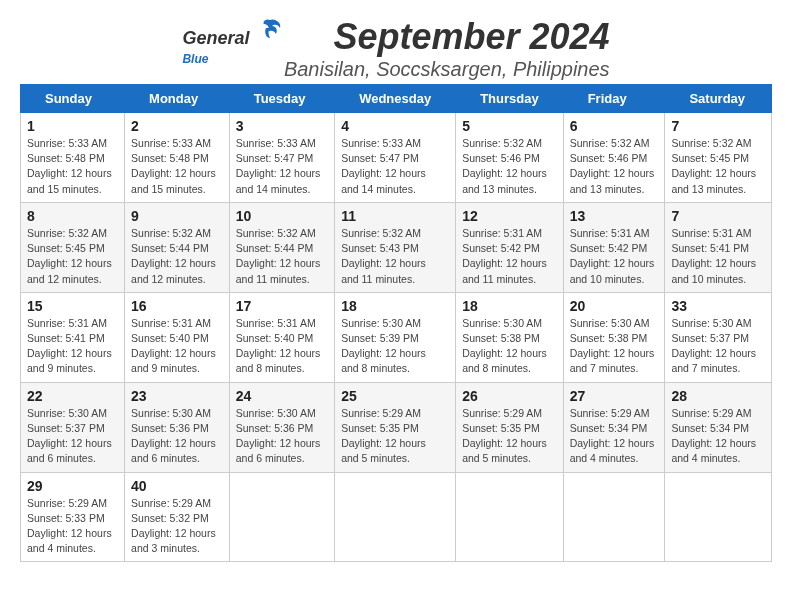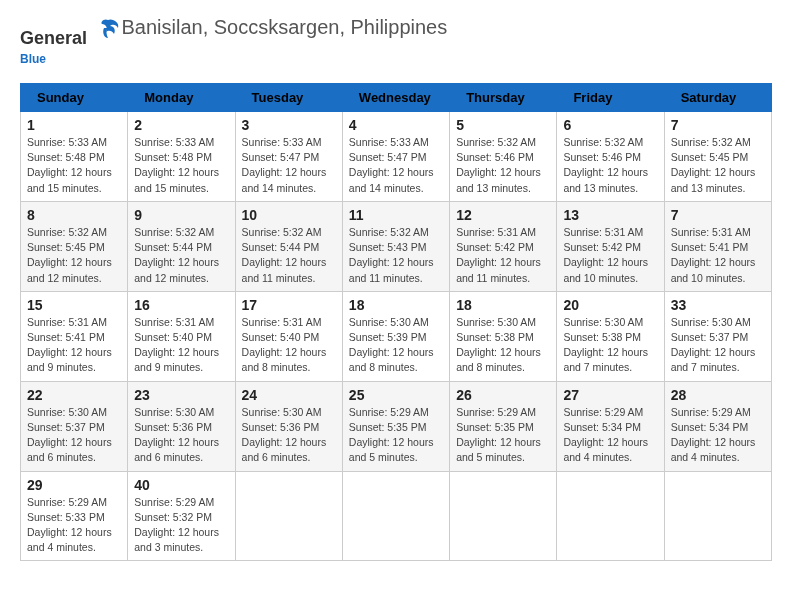--- a/index.html
+++ b/index.html
@@ -5,23 +5,24 @@
     * { box-sizing: border-box; margin: 0; padding: 0; }
     body {
       font-family: Arial, sans-serif;
       background: #fff;
       width: 792px;
       min-height: 612px;
       padding: 16px 20px;
     }
     .header-area {
       display: flex;
-      justify-content: flex-start;
+      justify-content: center;
       align-items: flex-start;
-      margin-bottom: 16px;
+      margin-bottom: 3px;
+      font-style: italic;
     }
     .logo {
       display: flex;
       align-items: center;
     }
     .logo-text-general {
       font-size: 18px;
       font-weight: bold;
       color: #333;
     }
@@ -47,23 +48,23 @@
       font-size: 20px;
       color: #555;
     }
     .calendar-table {
       width: 100%;
       border-collapse: collapse;
       font-size: 11px;
     }
     .calendar-table th {
       background-color: #1a6fc4;
-      color: #000000;
+      color: #ffffff;
       text-align: left;
-      padding: 6px 16px;
+      padding: 6px 24px;
       font-size: 13px;
       font-weight: bold;
       border: 1px solid #1a6fc4;
     }
     .calendar-table td {
       border: 1px solid #ccc;
       vertical-align: top;
       padding: 5px 6px;
       min-height: 80px;
       width: calc(100% / 7);
@@ -97,20 +98,21 @@
       <span class="logo-text-general">General</span>
       <svg class="logo-icon" viewBox="0 0 28 28" xmlns="http://www.w3.org/2000/svg">
         <path d="M14 4 C18 2, 26 6, 24 12 C22 8, 18 8, 16 10 C20 10, 22 14, 20 18 C18 14, 14 14, 12 16 C14 12, 12 8, 8 8 C6 6, 10 2, 14 4Z" fill="#1a6fc4"></path>
         <path d="M10 12 C8 16, 10 22, 14 22 C12 18, 12 14, 14 12Z" fill="#1a6fc4"></path>
       </svg>
       <br>
       <span class="logo-text-blue">Blue</span>
     </div>
   </div>
   <div class="title-area">
+    <div class="cal-title">September 2024</div>
     <div class="cal-subtitle">Banisilan, Soccsksargen, Philippines</div>
   </div>
 </div>
 
 <table class="calendar-table">
   <thead>
     <tr>
     <th>Sunday</th>
         <th>Monday</th>
         <th>Tuesday</th>

